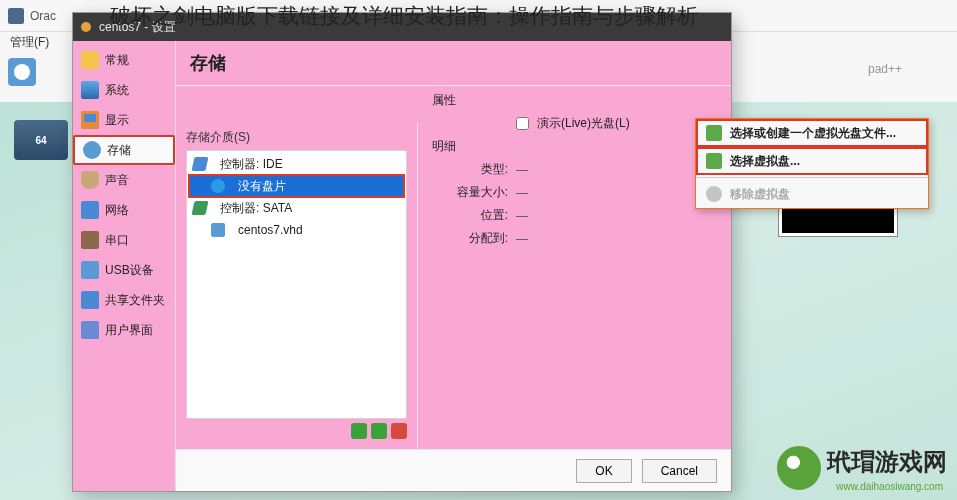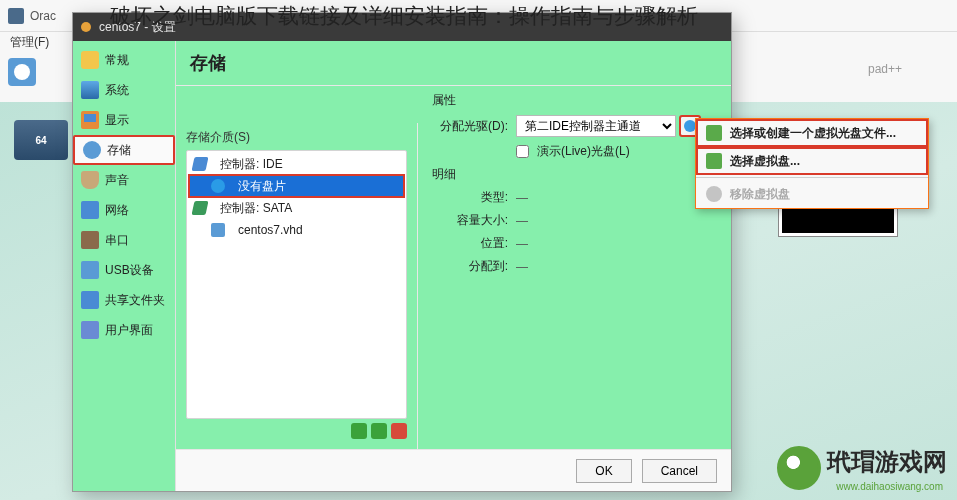--- a/index.html
+++ b/index.html
@@ -15,21 +15,21 @@
 .tb-gear { background:#5a9bd5; border-radius:4px; position:relative; }
 .tb-gear::after{content:"";position:absolute;inset:6px;border-radius:50%;background:#fff;}
 .vm-entry { position:absolute; left:14px; top:120px; width:54px; height:40px; background:linear-gradient(#4a6a8a,#2a4a6a); border-radius:4px; display:flex; align-items:center; justify-content:center; }
 .vm-entry span{color:#fff;font-size:10px;font-weight:bold;}
 .article-title { position:absolute; left:110px; top:2px; font-size:21px; color:#222; font-weight:400; z-index:5; }
 .npp-text { position:absolute; right:55px; top:62px; color:#999; font-size:12px; }
 
 .settings-dialog { position:absolute; left:72px; top:12px; width:660px; height:480px; background:#fff; border:1px solid #999; box-shadow:4px 6px 18px rgba(0,0,0,.25); display:flex; flex-direction:column; }
 .settings-titlebar { height:28px; background:#3a3a3a; color:#e6e6e6; display:flex; align-items:center; padding:0 8px; font-size:12px; }
 .settings-titlebar .dot{width:10px;height:10px;background:#e6a13a;border-radius:50%;margin-right:8px;}
-.settings-body { flex:1; display:flex; background:#86efac; }
+.settings-body { flex:1; display:flex; background:#f9a8d4; }
 
 .sidebar { width:103px; border-right:1px solid #e0e0e0; padding:4px 0; }
 .sidebar-item { display:flex; align-items:center; height:30px; padding:0 8px; cursor:pointer; color:#222; font-size:12px; }
 .sidebar-item.active { border:2px solid #d93a2a; border-radius:2px; background:#fafafa; }
 .sidebar-item .si-icon { width:18px; height:18px; margin-right:6px; flex-shrink:0; }
 .ic-general{background:#f3c64b;border-radius:3px;}
 .ic-system{background:linear-gradient(#5da9e6,#2a6aa8);border-radius:2px;}
 .ic-display{background:#e68a3a;border-radius:2px;position:relative;}
 .ic-display::after{content:"";position:absolute;inset:3px 3px 7px 3px;background:#4a8ad4;}
 .ic-storage{background:#5a9bd5;border-radius:50%;}
@@ -197,31 +197,20 @@
             <span class="tbtn add1"></span>
             <span class="tbtn add2"></span>
             <span class="tbtn del"></span>
           </div>
         </div>
 
         <div class="storage-right">
           <div class="prop-group">
             <div class="prop-label">属性</div>
             <div class="prop-row">
-              <div class="k">分配光驱(D):</div>
-              <div class="v">
-                <select class="drive">
-                  <option>第二IDE控制器主通道</option>
-                </select>
-                <span class="disc-btn">
-                    <span class="disc"></span>
-                  </span>
-              </div>
-            </div>
-            <div class="prop-row">
               <div class="k"></div>
               <div class="v">
                 <input type="checkbox" style="">
                 <span>演示(Live)光盘(L)</span>
               </div>
             </div>
           </div>
           <div class="prop-group">
             <div class="prop-label">明细</div>
             <div class="prop-row">

